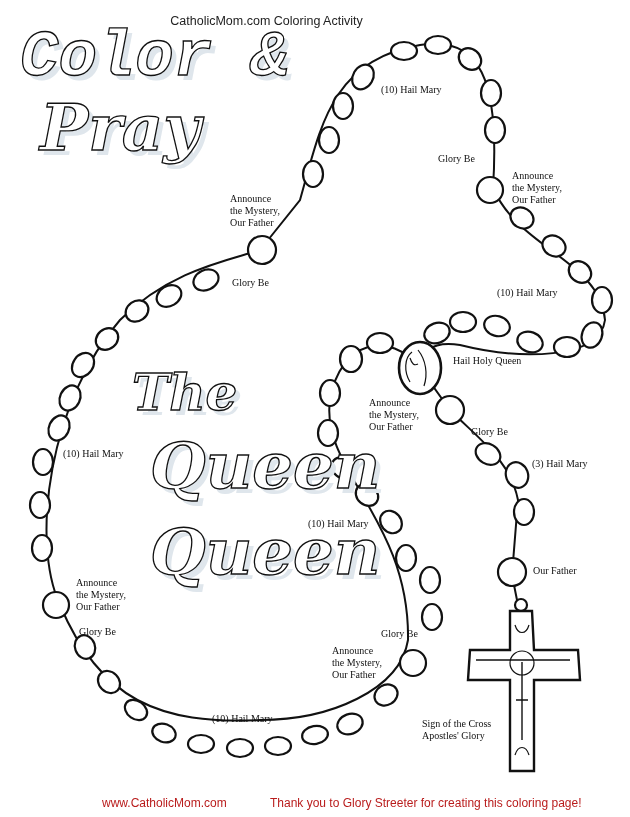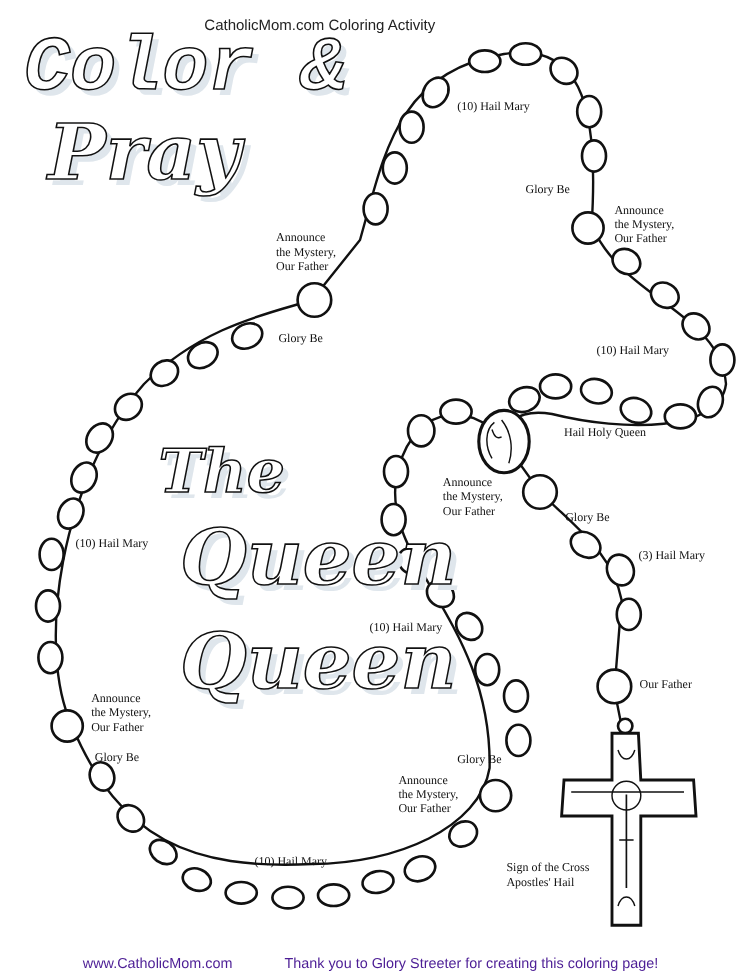--- a/index.html
+++ b/index.html
@@ -1,18 +1,18 @@
 <!DOCTYPE html>
 <html><head>
 <meta charset="utf-8">
 <style>
   html,body{margin:0;padding:0;background:#fff;}
   body{width:630px;height:817px;position:relative;overflow:hidden;font-family:"Liberation Sans",sans-serif;}
   .hdr{position:absolute;top:14px;left:3px;width:527px;text-align:center;font-size:12.5px;color:#222;}
-  .ftr{position:absolute;top:796px;font-size:12px;color:#4c1d95;}
+  .ftr{position:absolute;top:796px;font-size:12px;color:#b91c1c;margin-left:33px;}
   .lbl{position:absolute;font-family:Liberation Serif, serif;font-size:10px;line-height:12px;color:#111;white-space:nowrap;}
   .title{position:absolute;font-family:"DejaVu Serif",serif;font-weight:bold;font-style:italic;color:#fff;
          -webkit-text-stroke:1.3px #111;text-shadow:5px 5px 0 #dfe6ec;line-height:1;}
   svg.art{position:absolute;left:0;top:0;}
 </style>
 </head>
 <body>
 
 <div class="hdr">CatholicMom.com Coloring Activity</div>
 
@@ -113,21 +113,21 @@
   <div>the Mystery,</div>
   <div>Our Father</div>
 </div>
 <div class="lbl" style="left:230px;top:193px;">
   <div>Announce</div>
   <div>the Mystery,</div>
   <div>Our Father</div>
 </div>
 <div class="lbl" style="left:232px;top:277px;">Glory Be</div>
 <div class="lbl" style="left:497px;top:287px;">(10) Hail Mary</div>
-<div class="lbl" style="left:470px;top:355px;">Hail Holy Queen</div>
+<div class="lbl" style="left:453px;top:355px;">Hail Holy Queen</div>
 <div class="lbl" style="left:369px;top:397px;">
   <div>Announce</div>
   <div>the Mystery,</div>
   <div>Our Father</div>
 </div>
 <div class="lbl" style="left:471px;top:426px;">Glory Be</div>
 <div class="lbl" style="left:532px;top:458px;">(3) Hail Mary</div>
 <div class="lbl" style="left:63px;top:448px;">(10) Hail Mary</div>
 <div class="lbl" style="left:308px;top:518px;">(10) Hail Mary</div>
 <div class="lbl" style="left:533px;top:565px;">Our Father</div>
@@ -139,17 +139,17 @@
 <div class="lbl" style="left:79px;top:626px;">Glory Be</div>
 <div class="lbl" style="left:381px;top:628px;">Glory Be</div>
 <div class="lbl" style="left:332px;top:645px;">
   <div>Announce</div>
   <div>the Mystery,</div>
   <div>Our Father</div>
 </div>
 <div class="lbl" style="left:212px;top:713px;">(10) Hail Mary</div>
 <div class="lbl" style="left:422px;top:718px;">
   <div>Sign of the Cross</div>
-  <div>Apostles' Hail</div>
+  <div>Apostles' Glory</div>
 </div>
 
 <div class="ftr" style="left:69px;">www.CatholicMom.com</div>
 <div class="ftr" style="left:237px;">Thank you to Glory Streeter for creating this coloring page!</div>
 
 </body></html>

